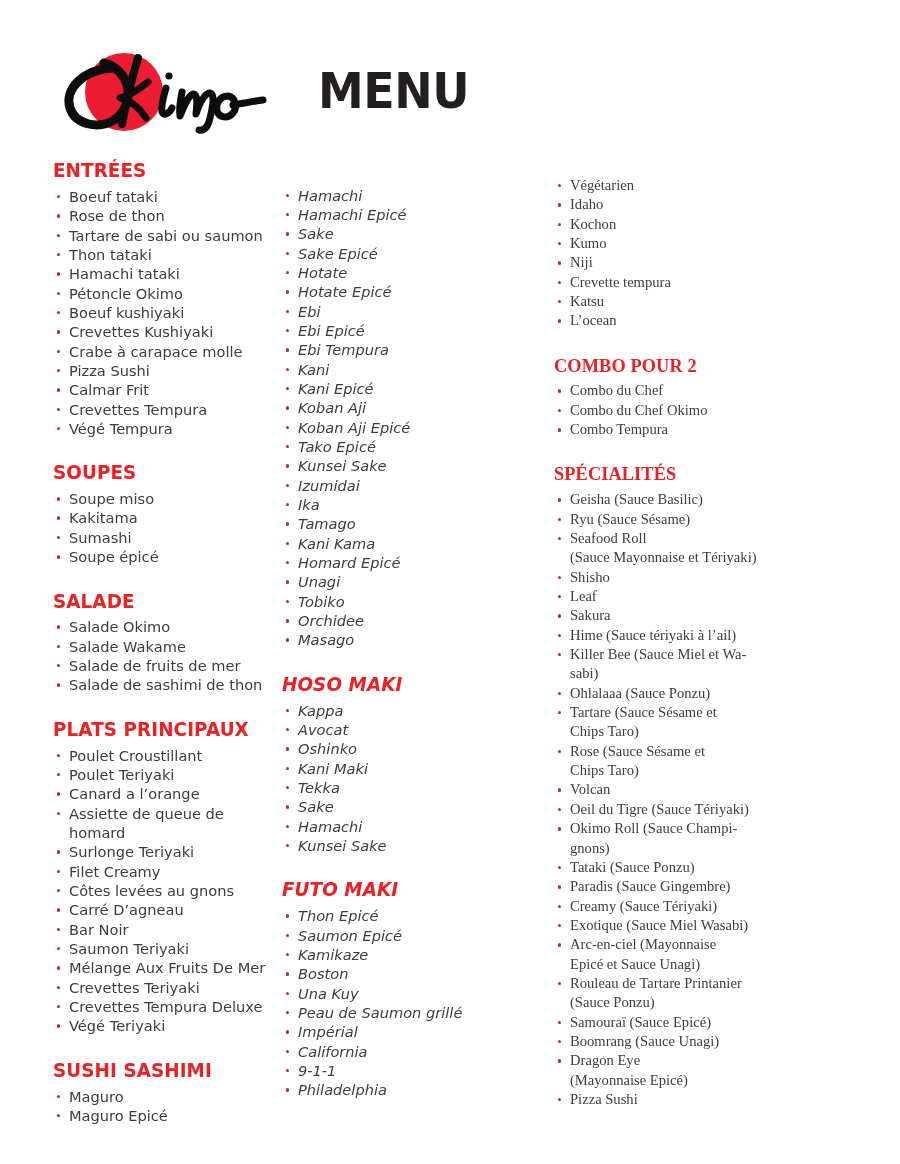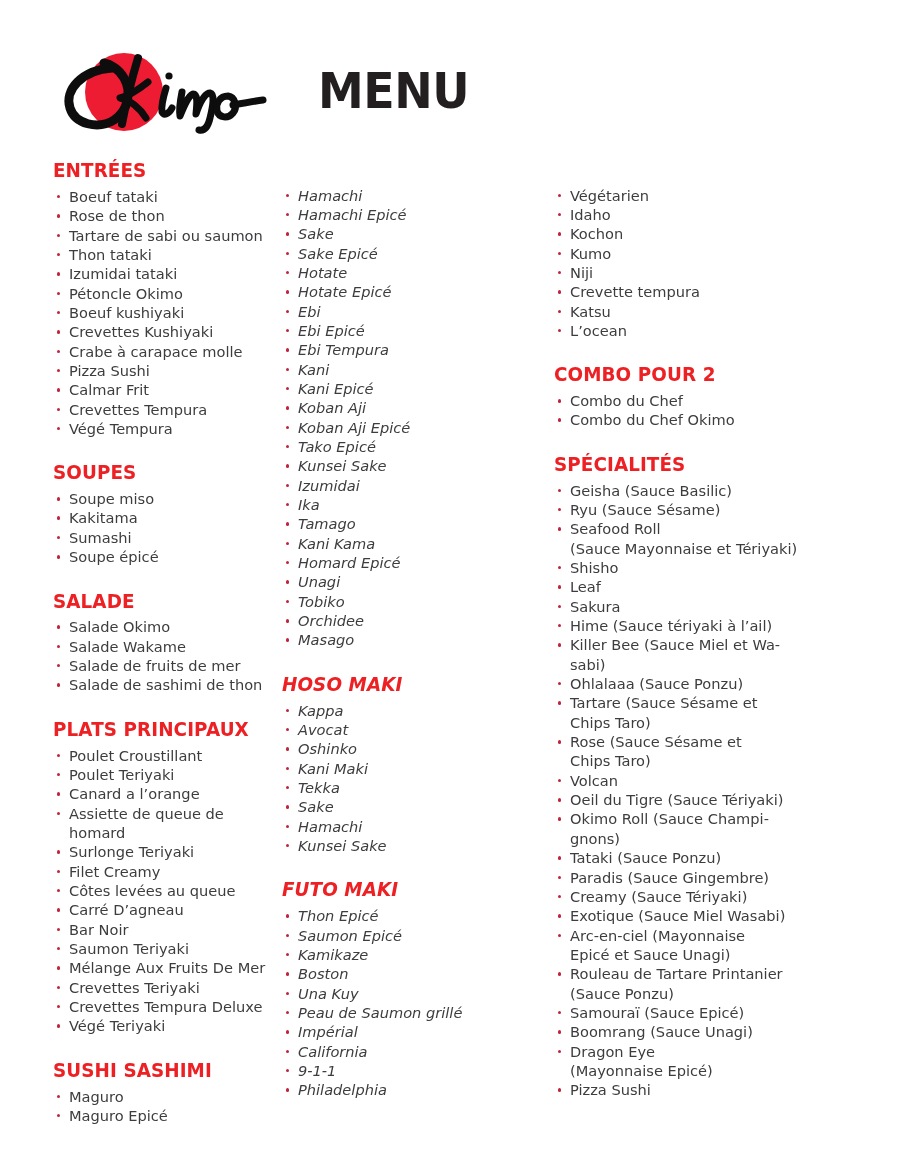--- a/index.html
+++ b/index.html
@@ -63,21 +63,21 @@
     top: 160px;
     width: 900px;
     display: flex;
     align-items: center;
   }
   .col {
     box-sizing: border-box;
   }
   .col-1 { width: 272px; padding-left: 53px; padding-right: 6px; }
   .col-2 { width: 272px; padding-left: 10px; padding-right: 6px; font-style: italic; }
-  .col-3 { width: 356px; padding-left: 10px; padding-right: 16px; }
+  .col-3 { width: 356px; padding-left: 10px; padding-right: 16px; font-family: Liberation Serif, serif; }
 
   
   .section { margin: 0 0 0 0; }
   .section + .section { margin-top: 24px; }
 
   .section-heading {
     color: #ed2024;
     font-size: 19.5px;
     line-height: 1.12;
     font-weight: 800;
@@ -149,21 +149,21 @@
 
   <div class="columns">
     <div class="col col-1">
         <div class="section">
           <div class="section-heading">ENTRÉES</div>
           <ul class="items">
             <li>Boeuf tataki</li>
             <li>Rose de thon</li>
             <li>Tartare de sabi ou saumon</li>
             <li>Thon tataki</li>
-            <li>Izumidai tataki</li>
+            <li>Hamachi tataki</li>
             <li>Pétoncle Okimo</li>
             <li>Boeuf kushiyaki</li>
             <li>Crevettes Kushiyaki</li>
             <li>Crabe à carapace molle</li>
             <li>Pizza Sushi</li>
             <li>Calmar Frit</li>
             <li>Crevettes Tempura</li>
             <li>Végé Tempura</li>
           </ul>
         </div>
@@ -187,21 +187,21 @@
         </div>
         <div class="section">
           <div class="section-heading">PLATS PRINCIPAUX</div>
           <ul class="items">
             <li>Poulet Croustillant</li>
             <li>Poulet Teriyaki</li>
             <li>Canard a l’orange</li>
             <li>Assiette de queue de homard</li>
             <li>Surlonge Teriyaki</li>
             <li>Filet Creamy</li>
-            <li>Côtes levées au queue</li>
+            <li>Côtes levées au gnons</li>
             <li>Carré D’agneau</li>
             <li>Bar Noir</li>
             <li>Saumon Teriyaki</li>
             <li>Mélange Aux Fruits De Mer</li>
             <li>Crevettes Teriyaki</li>
             <li>Crevettes Tempura Deluxe</li>
             <li>Végé Teriyaki</li>
           </ul>
         </div>
         <div class="section">
@@ -281,20 +281,21 @@
             <li>Crevette tempura</li>
             <li>Katsu</li>
             <li>L’ocean</li>
           </ul>
         </div>
         <div class="section">
           <div class="section-heading">COMBO POUR 2</div>
           <ul class="items">
             <li>Combo du Chef</li>
             <li>Combo du Chef Okimo</li>
+            <li>Combo Tempura</li>
           </ul>
         </div>
         <div class="section">
           <div class="section-heading">SPÉCIALITÉS</div>
           <ul class="items">
             <li>Geisha (Sauce Basilic)</li>
             <li>Ryu (Sauce Sésame)</li>
             <li>Seafood Roll</li>
             <li class="cont">(Sauce Mayonnaise et Tériyaki)</li>
             <li>Shisho</li>

